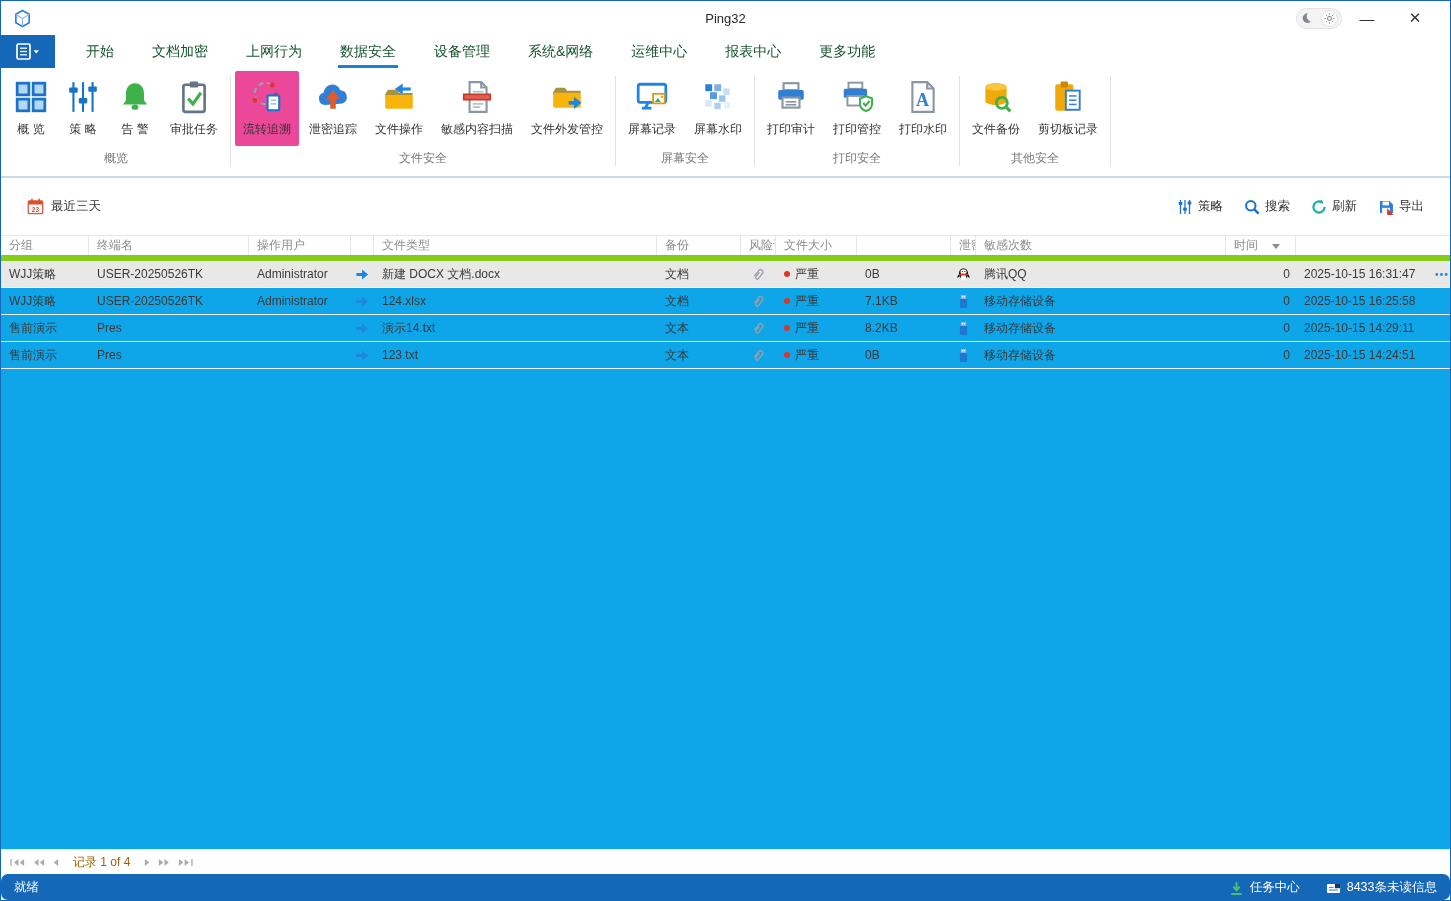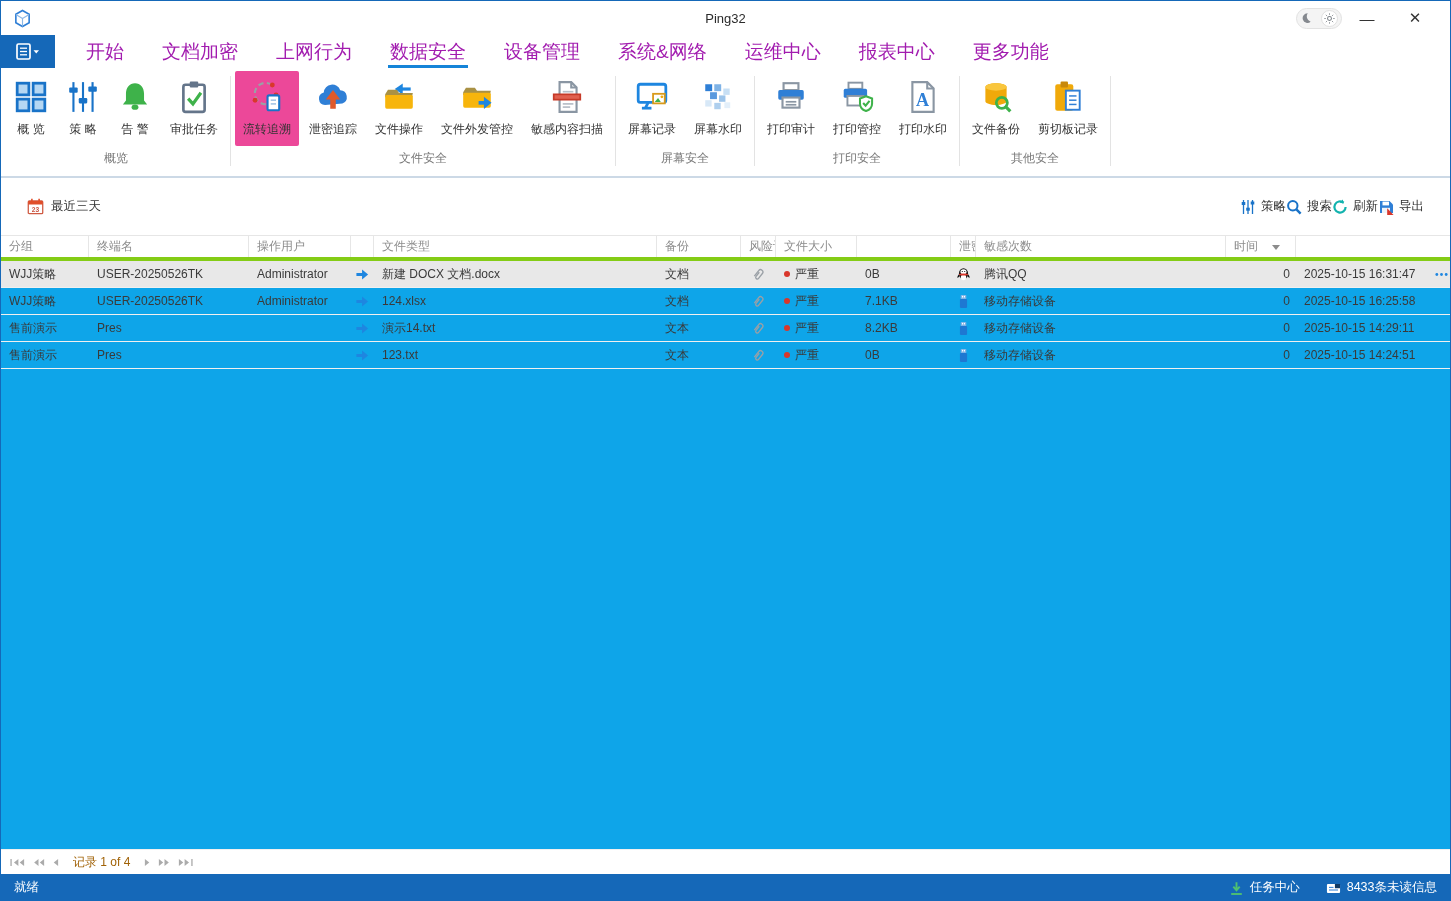--- a/index.html
+++ b/index.html
@@ -23,46 +23,46 @@
   .tt-sun svg { width:11px; height:11px; }
   .win-btn { width:46px; height:30px; display:flex; align-items:center; justify-content:center;
              font-size:15px; color:#333; margin-left:2px; }
   .win-min { letter-spacing:0; }
 
   
   .tabbar { height:33px; display:flex; align-items:stretch; flex:0 0 auto; }
   .menu-btn { width:54px; background:#1568b8; display:flex; align-items:center; justify-content:center; }
   .menu-btn svg { width:24px; height:17px; }
   .tabs { display:flex; margin-left:12px; }
-  .tab { padding:0 19px; display:flex; align-items:center; font-size:19px; color:#a21caf; position:relative; }
+  .tab { padding:0 19px; display:flex; align-items:center; font-size:14px; color:#14532d; position:relative; }
   .tab.active::after { content:''; position:absolute; left:17px; right:17px; bottom:0; height:3px; background:#1584d8; }
 
   
   .ribbon { height:110px; border-bottom:2px solid #ccd9e6; display:flex; padding-left:4px; flex:0 0 auto; }
   .rgroup { display:flex; flex-direction:column; }
   .rbuttons { display:flex; align-items:flex-start; flex:1; padding-top:3px; }
   .rbtn { display:flex; flex-direction:column; align-items:center; gap:7px; padding:9px 8px 8px;
           margin:0 1px; border-radius:2px; font-size:12px; color:#333; white-space:nowrap; }
   .rbtn .icon svg { width:34px; height:34px; }
   .rbtn.active { background:#ec4899; }
   .rgroup-label { text-align:center; font-size:12px; color:#777; padding:4px 0 10px; }
   .rsep { width:1px; background:#e3e3e3; margin:8px 3px 10px; }
 
   
   .filterbar { height:57px; display:flex; align-items:center; padding:0 26px; flex:0 0 auto; }
   .datefilter { display:flex; align-items:center; gap:7px; font-size:12.5px; color:#333; }
   .datefilter .icon svg { width:17px; height:17px; }
-  .factions { margin-left:auto; display:flex; align-items:center; }
+  .factions { margin-left:auto; display:flex; align-items:center; gap:21px; }
   .faction { display:flex; align-items:center; gap:5px; font-size:12.5px; color:#333; }
   .faction .icon svg { width:16px; height:16px; }
 
   
   .grid-cols { display:grid;
     grid-template-columns:88px 160px 102px 23px 283px 84px 35px 81px 94px 25px 250px 70px 137px 1fr; }
-  .grid-head { height:26px; border-top:1px solid #e6e6e6; border-bottom:4px solid #84cc16;
+  .grid-head { height:26px; border-top:1px solid #e6e6e6; border-bottom:6px solid #84cc16;
                font-size:12px; color:#8c8c8c; flex:0 0 auto; }
   .hcell { display:flex; align-items:center; padding-left:8px; border-right:1px solid #e6e6e6;
            white-space:nowrap; overflow:hidden; position:relative; }
   .hcell:last-child { border-right:none; }
   .hcell .caret { position:absolute; right:14px; }
   .hcell .caret svg { width:10px; height:10px; }
   .grid-body { flex:1 1 auto; overflow:hidden; background:#0ea5e9; }
   .grow { height:27px; border-bottom:1px solid #f0f0f0; font-size:12px; color:#3a3a3a; align-items:center; }
   .grow.selected { background:#e8e8e8; }
   .gc { display:flex; align-items:center; padding-left:8px; white-space:nowrap; overflow:hidden; height:100%; }
@@ -75,21 +75,21 @@
 
   
   .pagerbar { height:25px; display:flex; align-items:center; padding:0 9px; gap:7px;
               border-top:1px solid #f0f0f0; flex:0 0 auto; }
   .pg { display:flex; align-items:center; }
   .pg svg { height:9px; }
   .pg-label { font-size:12px; color:#a16207; margin:0 7px; }
 
   
   .statusbar { height:26px; background:#1568b8; color:#fff; display:flex; align-items:center;
-               font-size:12.5px; padding:0 13px; flex:0 0 auto; }
+               font-size:12.5px; padding:0 13px; flex:0 0 auto;border-radius:7px; }
   .sb-right { margin-left:auto; display:flex; align-items:center; gap:26px; }
   .sb-item { display:flex; align-items:flex-end; gap:6px; }
   .sb-item .icon svg { width:15px; height:15px; }
 </style>
 </head>
 <body>
 
 <div class="window">
 
   <div class="titlebar">
@@ -245,42 +245,42 @@
                 <path d="M19.5 3.2l-7.5 5.3 7.5 5.3z" fill="#1e86e0"></path>
                 <path fill="#a99144" d="M3 13.5l2.6-4.3h8.4l2 3h13l-.8 4H3z"></path>
                 <rect x="3" y="14" width="26" height="13" rx="1.5" fill="#f7b50c"></rect>
               </svg>
             </span>
             <span>文件操作</span>
           </div>
           <div class="rbtn">
             <span class="icon">
               <svg viewBox="0 0 32 32">
-                <path fill="#a99144" d="M3 11.5l2.6-4.3H14l2 3h13l-.8 4H3z"></path>
-                <rect x="3" y="12" width="26" height="14" rx="1.5" fill="#f7b50c"></rect>
-                <path d="M17.5 21.5h6.5" stroke="#1e86e0" stroke-width="3.4" fill="none"></path>
-                <path d="M22.5 15.8l7.2 5.7-7.2 5.7z" fill="#1e86e0"></path>
-              </svg>
-            </span>
-            <span>文件外发管控</span>
-          </div>
-          <div class="rbtn">
-            <span class="icon">
-              <svg viewBox="0 0 32 32">
                 <path d="M9 2h11l5 5v23H9z" fill="#fff" stroke="#8a96a3" stroke-width="2"></path>
                 <path d="M20 2v5h5" fill="none" stroke="#8a96a3" stroke-width="2"></path>
                 <g stroke="#b6bec7" stroke-width="1.6">
                   <line x1="12" y1="11" x2="22" y2="11"></line>
                   <line x1="12" y1="22.5" x2="22" y2="22.5"></line>
                   <line x1="12" y1="25.5" x2="19" y2="25.5"></line>
                 </g>
                 <rect x="3.5" y="13.5" width="25" height="5" fill="#e0604f" stroke="#c63a28" stroke-width="1.6"></rect>
               </svg>
             </span>
             <span>敏感内容扫描</span>
+          </div>
+          <div class="rbtn">
+            <span class="icon">
+              <svg viewBox="0 0 32 32">
+                <path fill="#a99144" d="M3 11.5l2.6-4.3H14l2 3h13l-.8 4H3z"></path>
+                <rect x="3" y="12" width="26" height="14" rx="1.5" fill="#f7b50c"></rect>
+                <path d="M17.5 21.5h6.5" stroke="#1e86e0" stroke-width="3.4" fill="none"></path>
+                <path d="M22.5 15.8l7.2 5.7-7.2 5.7z" fill="#1e86e0"></path>
+              </svg>
+            </span>
+            <span>文件外发管控</span>
           </div>
         </div>
         <div class="rgroup-label">文件安全</div>
       </div>
       <div class="rsep"></div>
       <div class="rgroup">
         <div class="rbuttons">
           <div class="rbtn">
             <span class="icon">
               <svg viewBox="0 0 32 32">

